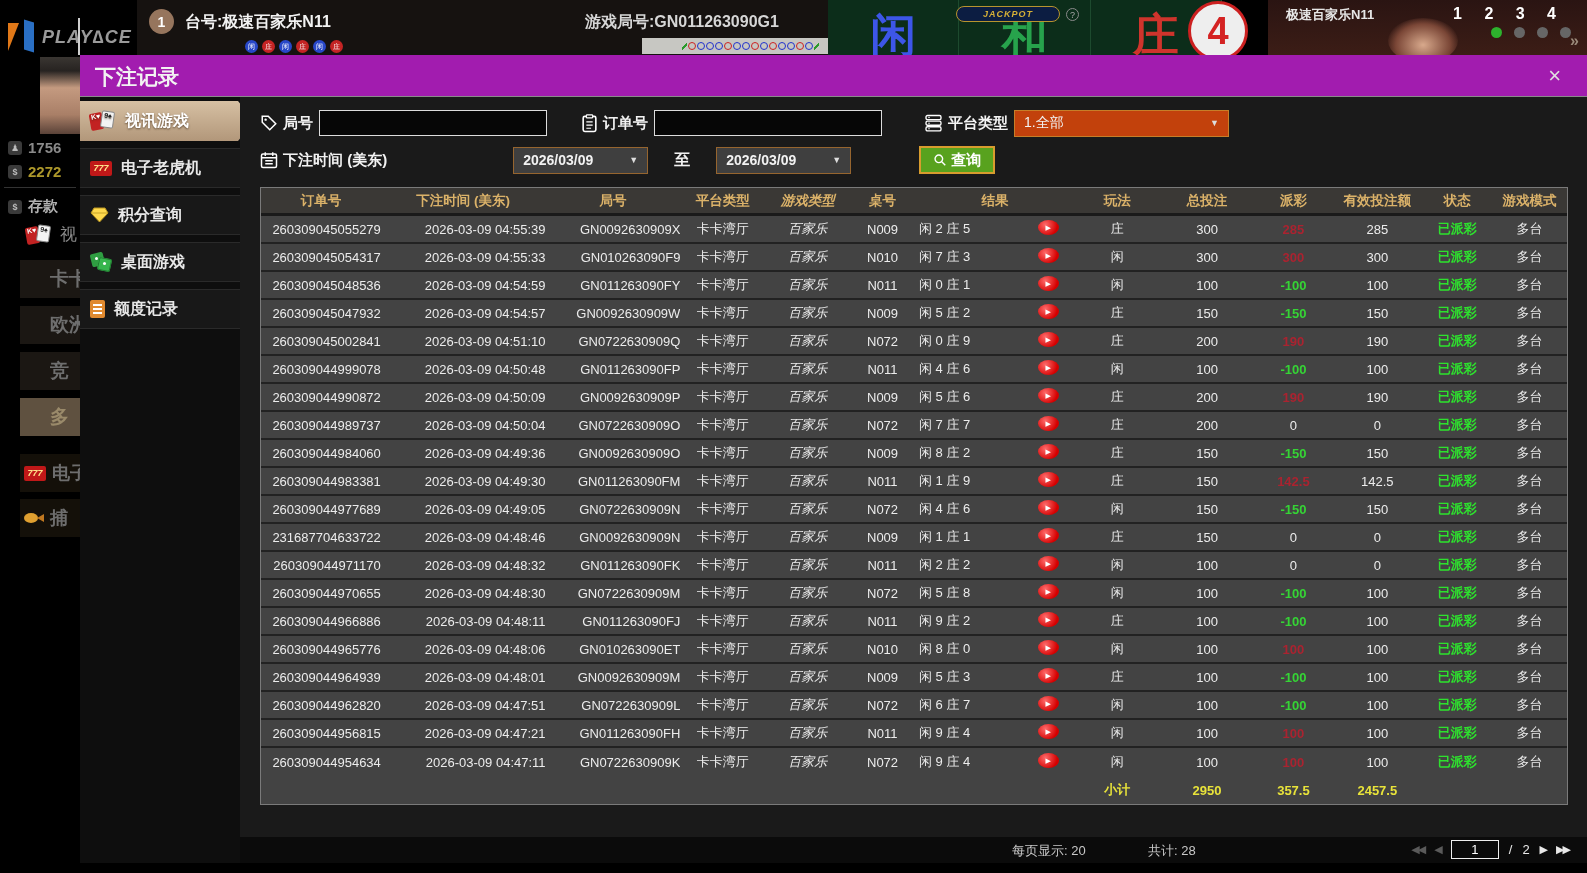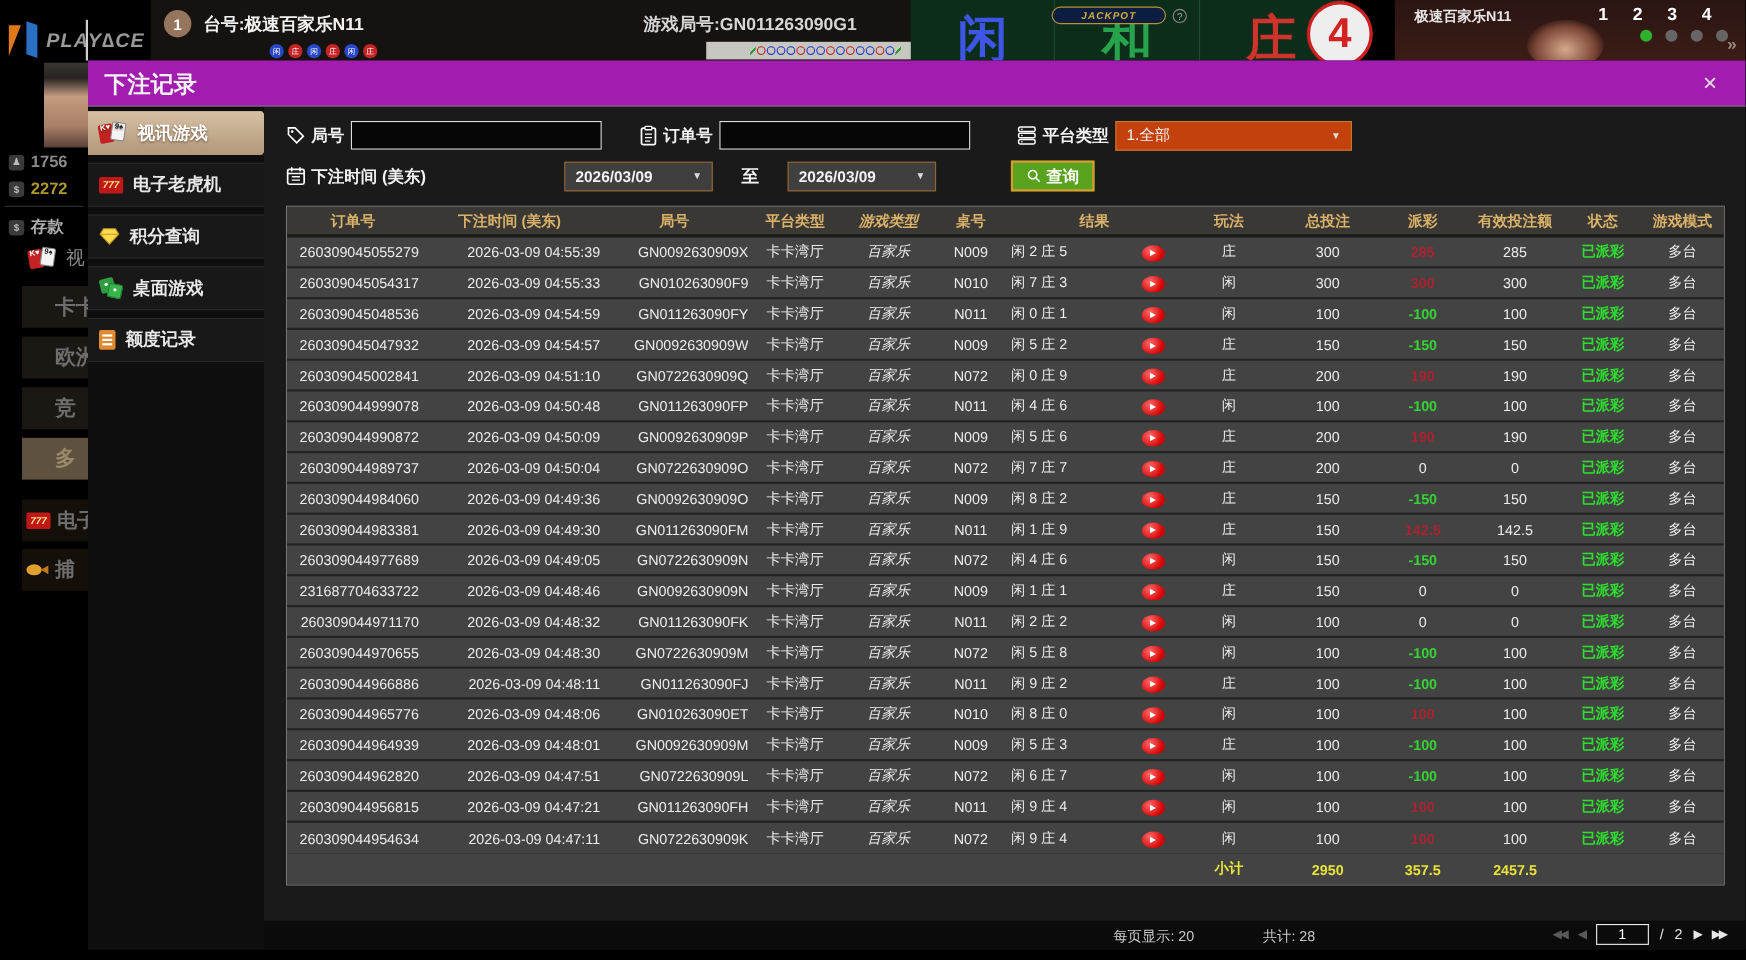--- a/index.html
+++ b/index.html
@@ -100,21 +100,21 @@
   .btable{position:absolute;left:20px;top:90px;width:1308px;border:1px solid #7a7a7a;background:#1e1e1e;}
   .trow{display:flex;height:28px;background:#434343;border-bottom:2px solid #222;align-items:center;}
   .trow.head{background:#3a3835;border-bottom:3px solid #1a1a1a;}
   .trow:last-child{border-bottom:none;}
   .cell{font-size:13px;color:#ececec;text-align:center;overflow:hidden;white-space:nowrap;}
   .trow.head .cell{color:#dbb269;font-weight:bold;font-size:13.5px;}
   .c0{width:120px;}.c1{width:165px;}.c2{width:135px;}.c3{width:85px;}.c4{width:85px;font-style:italic;}
   .c5{width:65px;}.c6{width:160px;}.c7{width:85px;}.c8{width:95px;}.c9{width:78px;}
   .c10{width:90px;}.c11{width:70px;}.c12{width:75px;}
   .al{text-align:right;padding-left:8px;}
-  .res{display:flex;align-items:flex-end;justify-content:space-between;padding:0 16px 0 4px;}
+  .res{display:flex;align-items:flex-start;justify-content:space-between;padding:0 16px 0 4px;}
   .play{width:21px;height:15px;border-radius:50%;background:radial-gradient(circle at 35% 32%,#ff6a6a,#d40000 70%);display:flex;align-items:center;justify-content:center;cursor:pointer;}
   .play span{color:#fff;font-size:7px;line-height:1;}
   .pay-red{color:#aa2330;font-weight:bold;}
   .pay-green{color:#35d435;font-weight:bold;}
   .pay-white{color:#ececec;}
   .st-green{color:#2ee02e;font-weight:bold;}
   .sumcell{color:#e8e33a;font-weight:bold;}
 
   
   .tfooter{position:absolute;left:0;right:0;bottom:0;height:26px;background:#0b0b0b;color:#c8c8c8;font-size:13px;}

